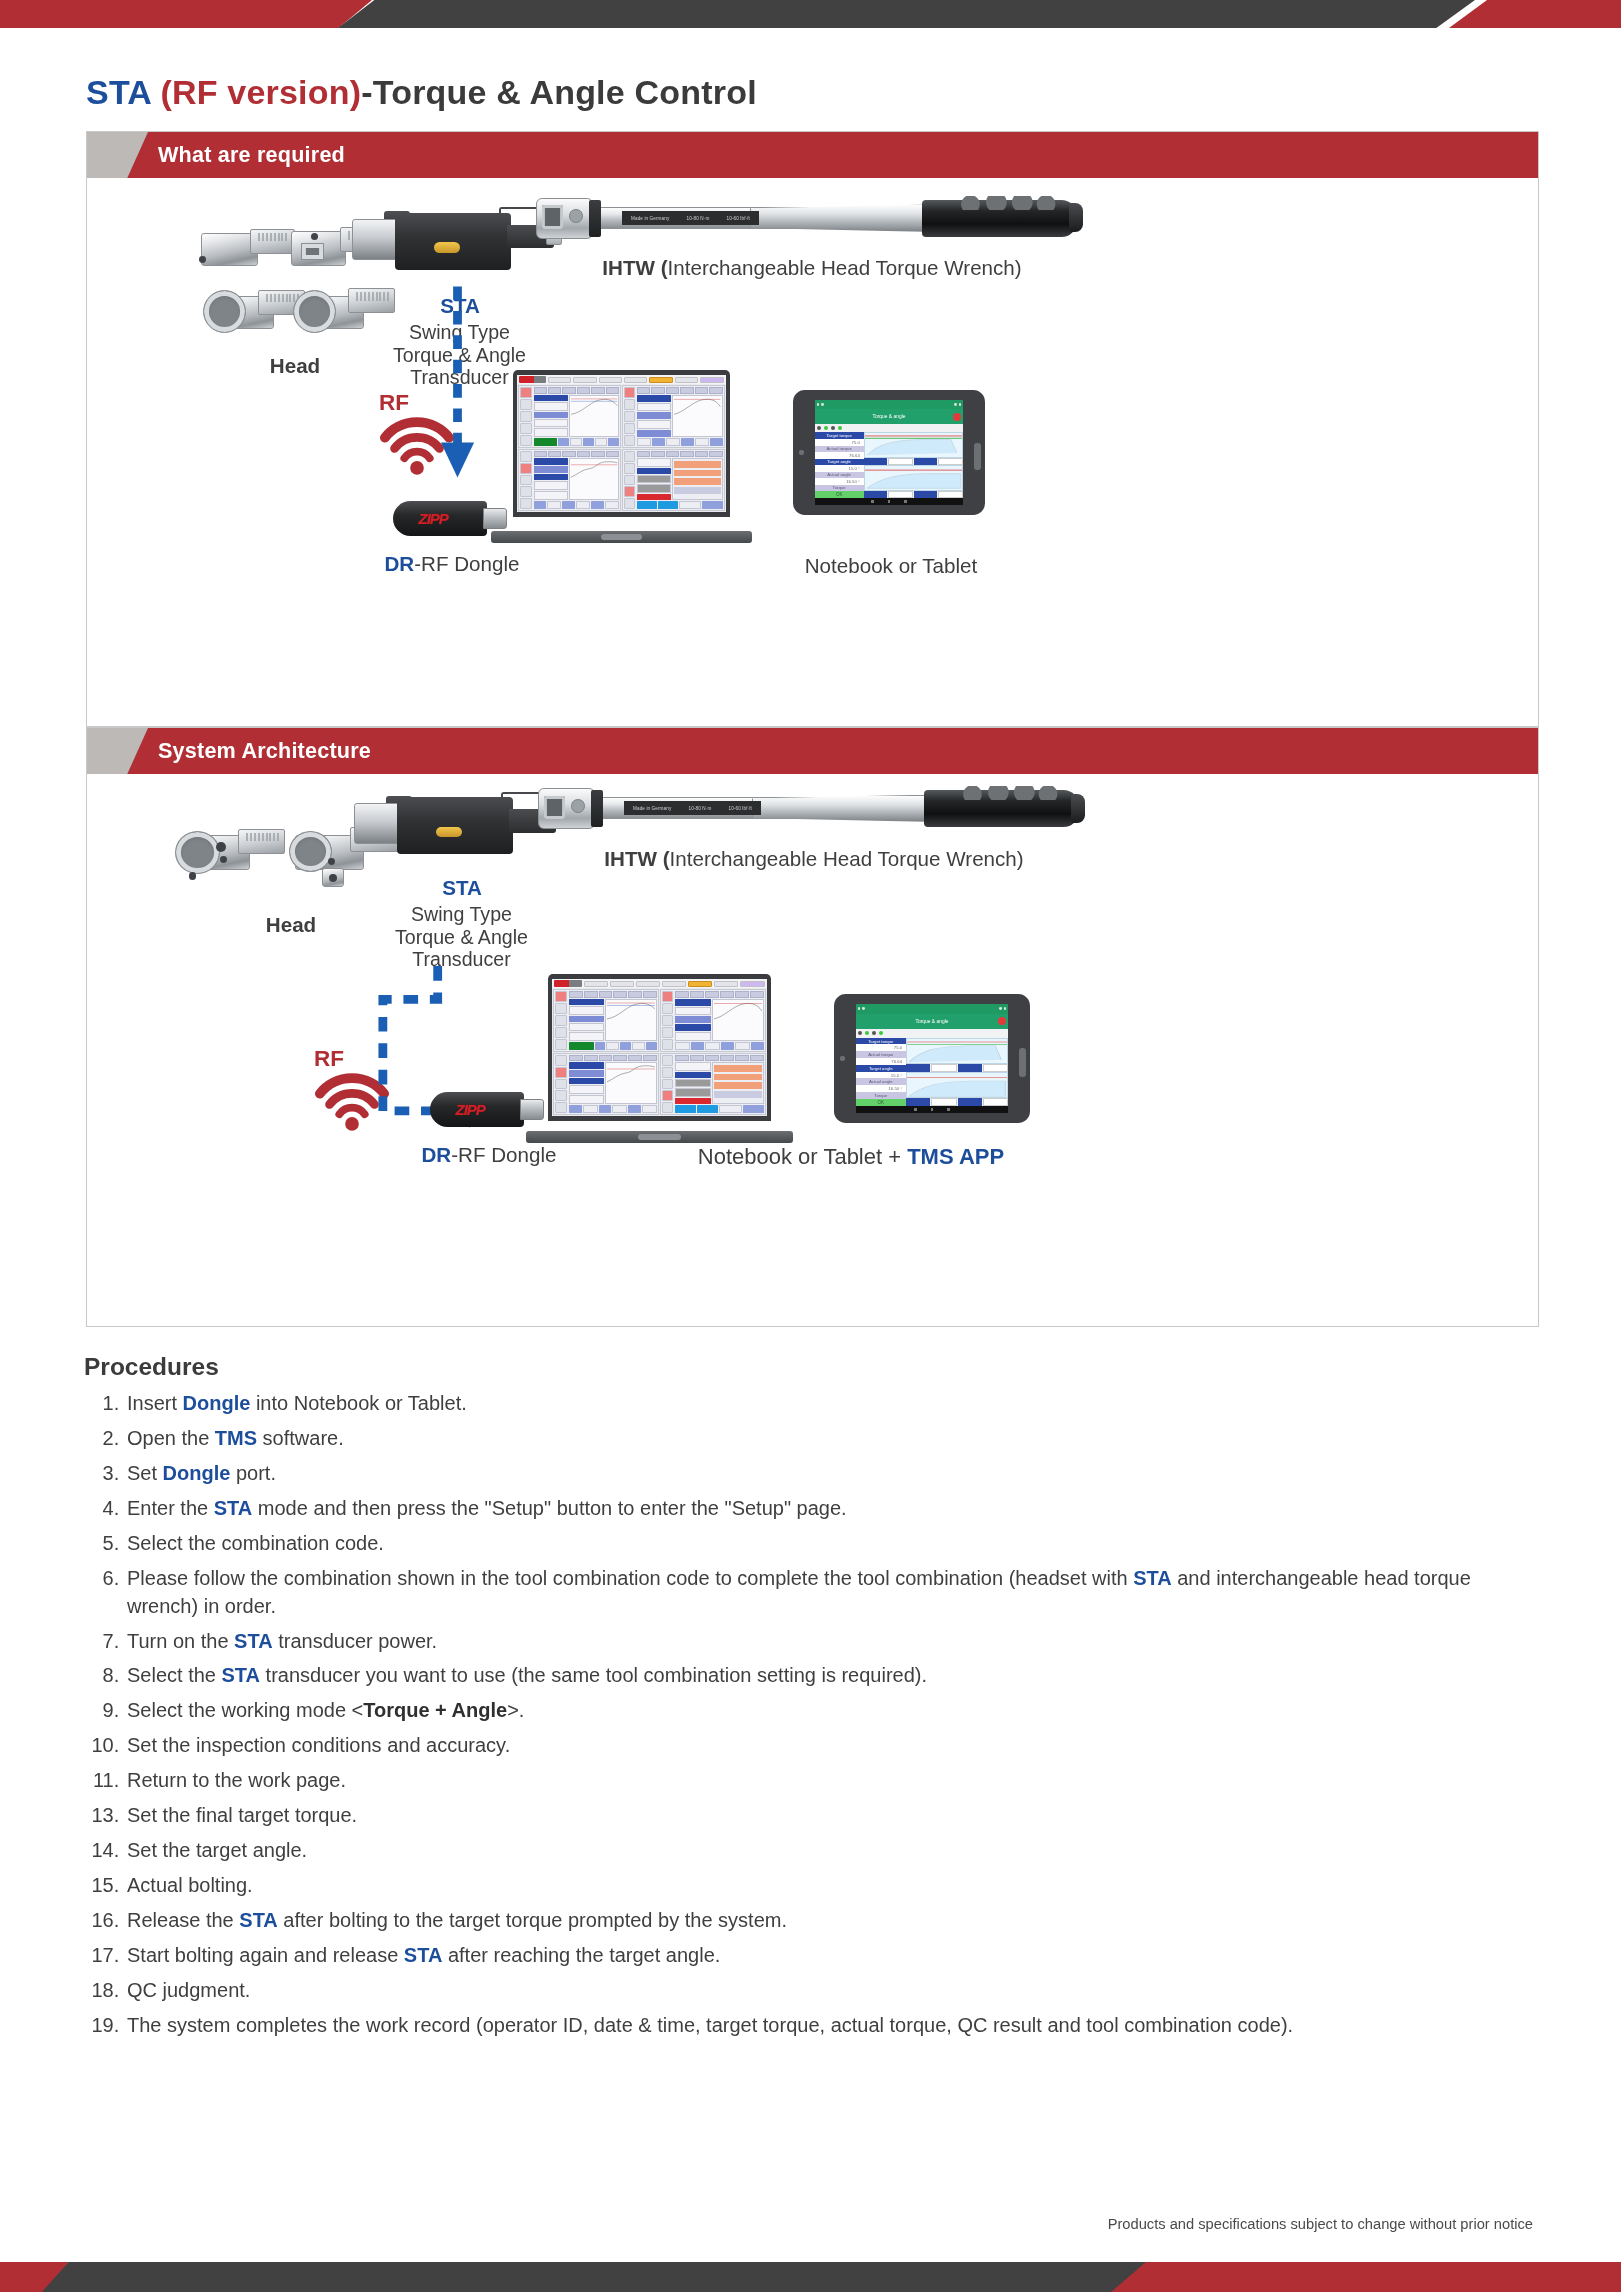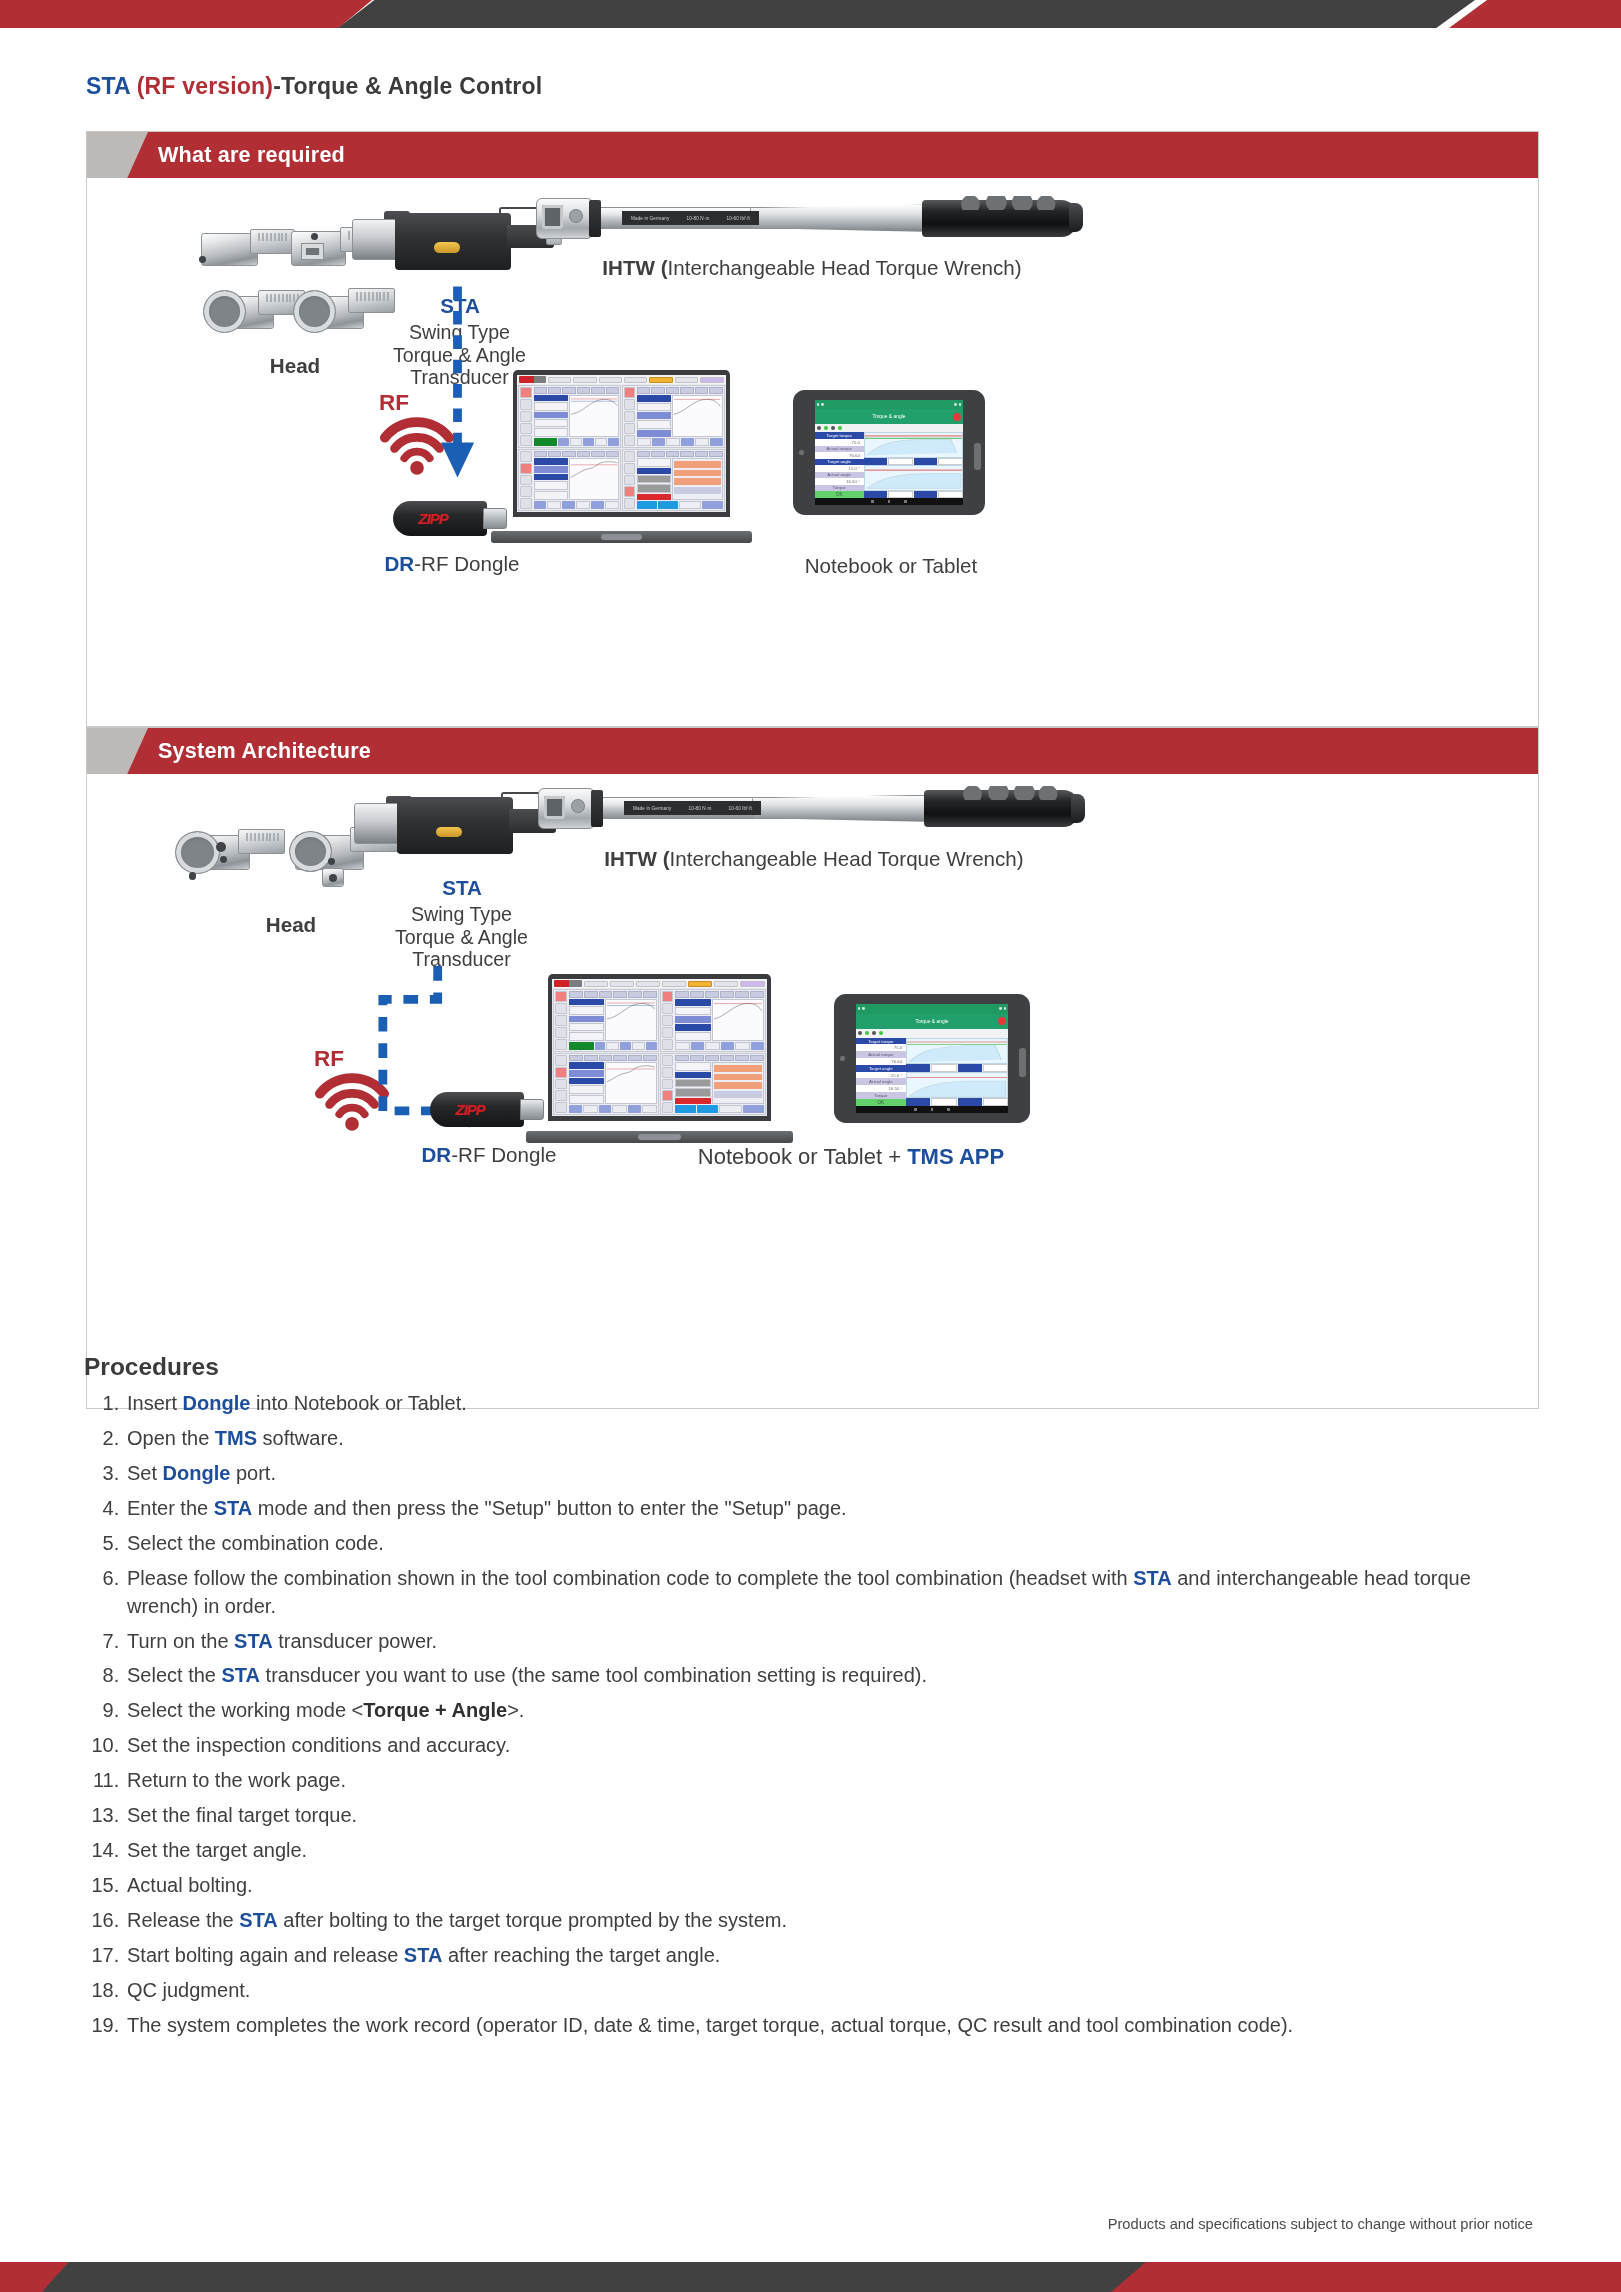--- a/index.html
+++ b/index.html
@@ -43,33 +43,33 @@
     clip-path: polygon(2.5% 0, 100% 0, 97.4% 100%, 0 100%);
   }
   .bb-red-right {
     left: 1110px; width: 512px; background: #b02e34;
     clip-path: polygon(7% 0, 100% 0, 100% 100%, 0 100%);
   }
 
   
   .page-title {
     position: absolute; left: 86px; top: 73px;
-    font-size: 23px; font-weight: bold; color: #3b3b3b;
+    font-size: 34px; font-weight: bold; color: #3b3b3b;
     letter-spacing: 0.2px; white-space: nowrap;
   }
   .page-title .sta { color: #1c4e9c; }
   .page-title .rf  { color: #b02e34; }
 
   
   .panel {
     position: absolute; left: 86px; width: 1453px;
     border: 1px solid #c9c9c9; background: #ffffff;
   }
   .panel-a { top: 131px; height: 596px; }
-  .panel-b { top: 727px; height: 682px; }
+  .panel-b { top: 727px; height: 600px; }
 
   .sec-head {
     position: relative; height: 46px; width: 100%;
     background: #b02e34; overflow: hidden;
   }
   .sec-head .gray-flag {
     position: absolute; left: 0; top: 0; height: 46px; width: 61px;
     background: #bcb9b6;
     clip-path: polygon(0 0, 100% 0, 66% 100%, 0 100%);
   }

